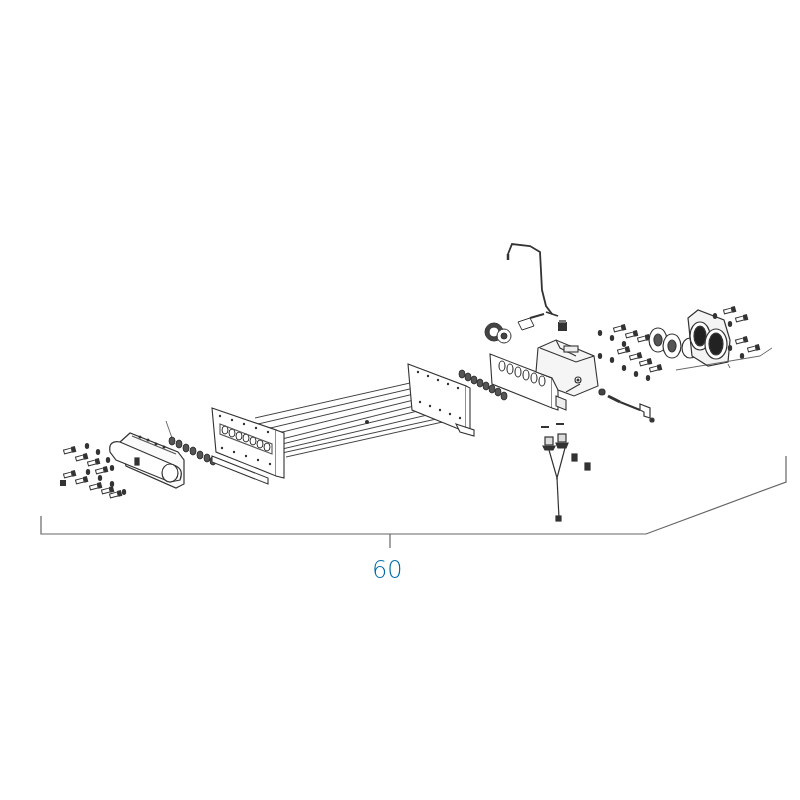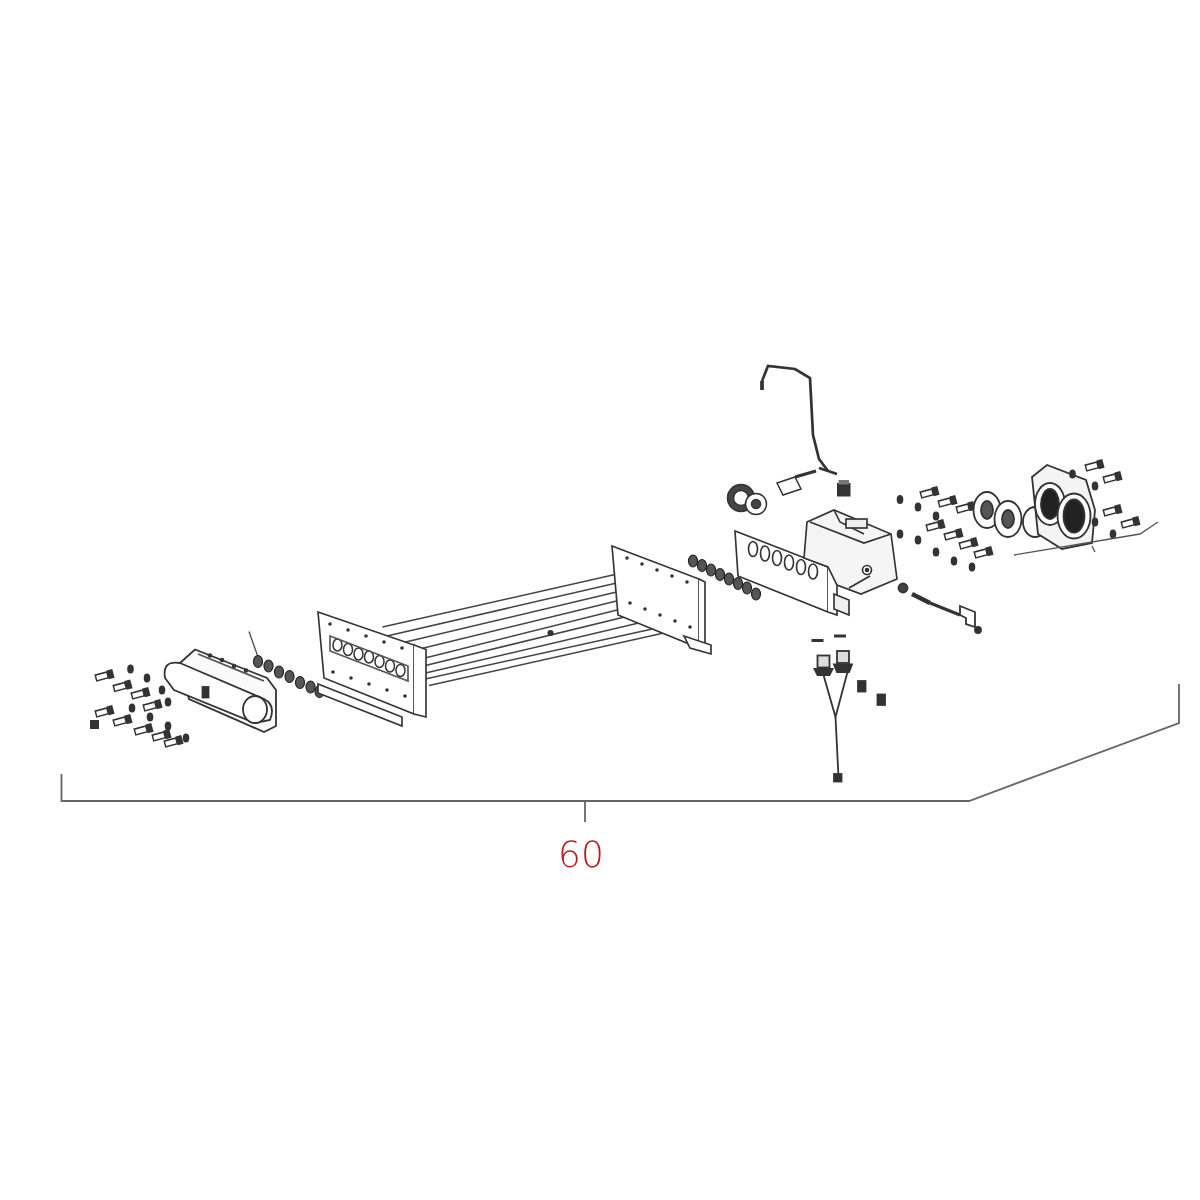--- a/index.html
+++ b/index.html
@@ -1,18 +1,18 @@
 <!DOCTYPE html>
 <html><head>
 <meta charset="utf-8">
 <style>
   html, body { margin:0; padding:0; background:#ffffff; }
   body { width:800px; height:800px; position:relative; overflow:hidden; font-family:"Liberation Sans", sans-serif; }
   #canvas { position:absolute; left:0; top:0; width:800px; height:800px; }
-  .callout { position:absolute; left:372px; top:556px; font-size:24px; color:#b91c1c; font-family:"DejaVu Sans", sans-serif; font-weight:300; letter-spacing:0px; }
+  .callout { position:absolute; left:372px; top:556px; font-size:24px; color:#0369a1; font-family:"DejaVu Sans", sans-serif; font-weight:300; letter-spacing:0px; }
 </style>
 </head>
 <body>
 
 <svg id="canvas" viewBox="0 0 800 800" xmlns="http://www.w3.org/2000/svg">
   <defs>
     <g id="screw">
       <rect x="0" y="-2" width="8" height="4" fill="#fff" stroke="#333" stroke-width="1"></rect>
       <rect x="8" y="-3" width="4" height="6" fill="#333"></rect>
     </g>

